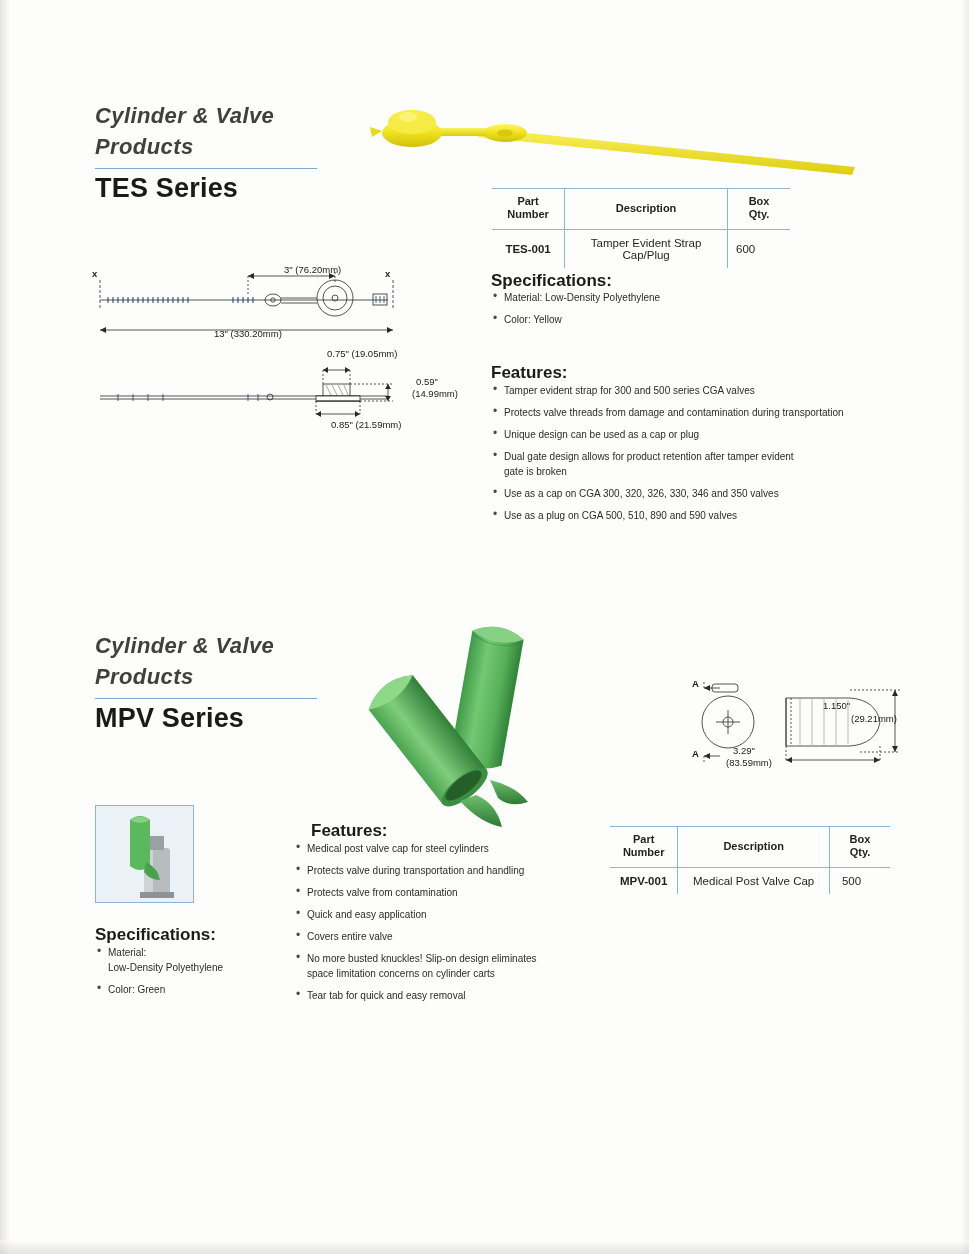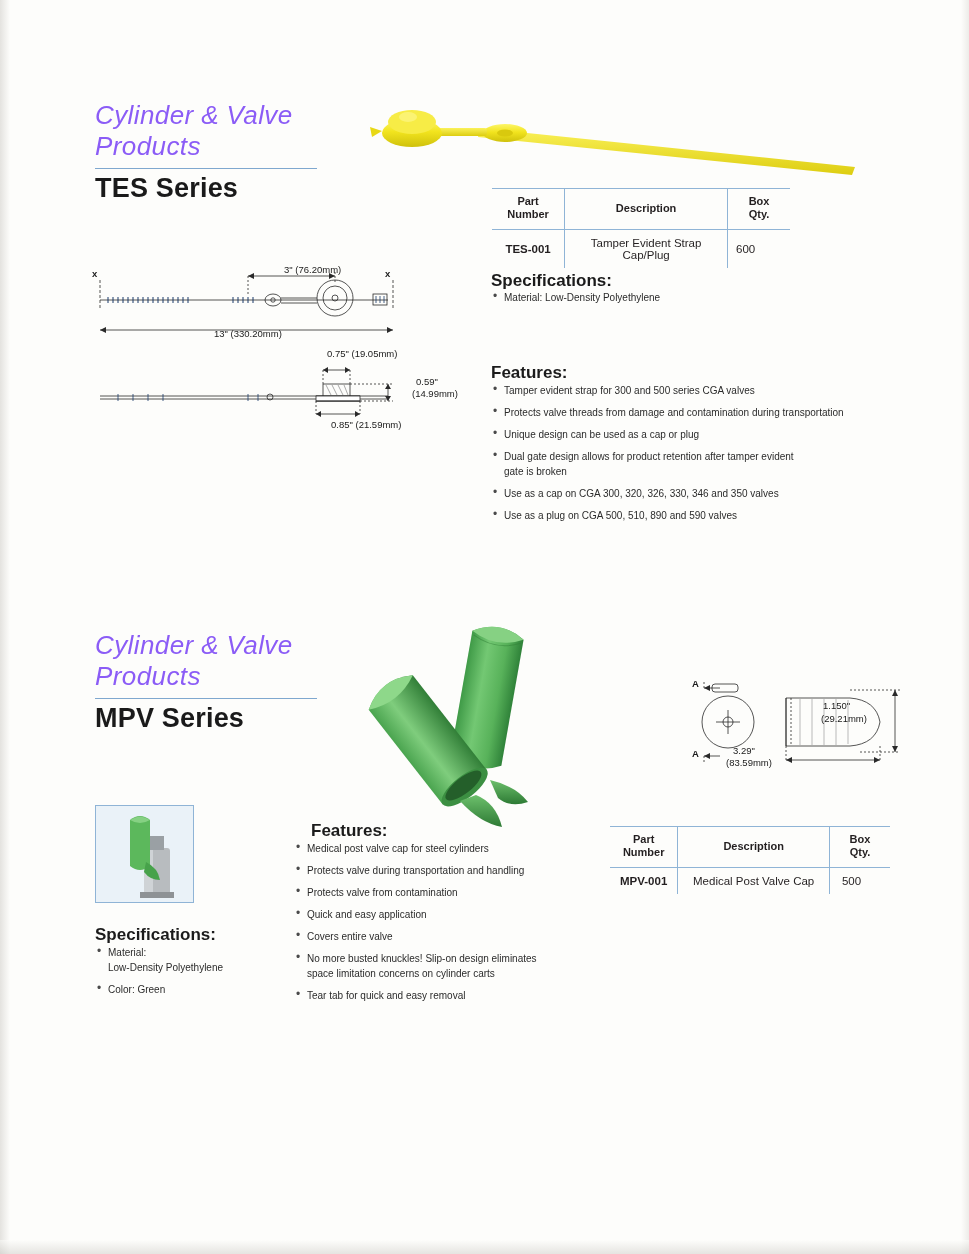--- a/index.html
+++ b/index.html
@@ -40,25 +40,26 @@
   }
 
   
   .sec-head {
     position: absolute;
   }
   .sec-head .cv-line1,
   .sec-head .cv-line2 {
     font-family: "Liberation Sans", sans-serif;
     font-style: italic;
-    font-size: 26px;
-    color: #8b5cf6;
+    font-size: 22px;
+    color: #404040;
     letter-spacing: .4px;
     line-height: 31px;
     white-space: nowrap;
+    font-weight: bold;
   }
   .sec-head .rule {
     width: 222px;
     height: 1px;
     background: #7fa8cf;
     margin: 6px 0 4px 0;
   }
   .sec-head .series {
     font-family: "Liberation Sans", sans-serif;
     font-weight: bold;
@@ -331,20 +332,21 @@
   <div class="dim-txt" style="left:284px; top:264px;">3" (76.20mm)</div>
   <div class="dim-txt" style="left:214px; top:328px;">13" (330.20mm)</div>
   <div class="dim-txt" style="left:327px; top:348px;">0.75" (19.05mm)</div>
   <div class="dim-txt" style="left:416px; top:376px;">0.59"</div>
   <div class="dim-txt" style="left:412px; top:388px;">(14.99mm)</div>
   <div class="dim-txt" style="left:331px; top:419px;">0.85" (21.59mm)</div>
 
   <div class="block-title" style="left:491px; top:271px;">Specifications:</div>
   <ul class="bullets" style="left:493px; top:290px; width:390px;">
     <li>Material: Low-Density Polyethylene</li>
+    <li>Color: Yellow</li>
   </ul>
 
   <div class="block-title" style="left:491px; top:363px;">Features:</div>
   <ul class="bullets" style="left:493px; top:383px; width:420px;">
     <li>Tamper evident strap for 300 and 500 series CGA valves</li>
     <li>Protects valve threads from damage and contamination during transportation</li>
     <li>Unique design can be used as a cap or plug</li>
     <li>Dual gate design allows for product retention after tamper evident
 gate is broken</li>
     <li>Use as a cap on CGA 300, 320, 326, 330, 346 and 350 valves</li>
@@ -433,21 +435,21 @@
       <path d="M205,30 l-3,6 l6,0 z" fill="#2a2a2a" stroke="none"></path>
       <path d="M205,92 l-3,-6 l6,0 z" fill="#2a2a2a" stroke="none"></path>
       <line x1="160" y1="30" x2="210" y2="30" stroke-dasharray="2,2"></line>
       <line x1="170" y1="92" x2="210" y2="92" stroke-dasharray="2,2"></line>
     </g>
   </svg>
 
   <div class="dim-txt" style="left:692px; top:678px; font-weight:bold;">A</div>
   <div class="dim-txt" style="left:692px; top:748px; font-weight:bold;">A</div>
   <div class="dim-txt" style="left:823px; top:700px;">1.150"</div>
-  <div class="dim-txt" style="left:821px; top:713px;">(29.21mm)</div>
+  <div class="dim-txt" style="left:851px; top:713px;">(29.21mm)</div>
   <div class="dim-txt" style="left:733px; top:745px;">3.29"</div>
   <div class="dim-txt" style="left:726px; top:757px;">(83.59mm)</div>
 
   <div class="thumb-box" style="left:95px; top:805px; width:99px; height:98px;">
     <svg width="97" height="96" viewBox="0 0 97 96">
       <rect x="0" y="0" width="97" height="96" fill="#eaf2f8"></rect>
 
       <rect x="48" y="42" width="26" height="48" rx="3" fill="#b8bcbf"></rect>
       <rect x="48" y="42" width="9" height="48" fill="#cfd3d6"></rect>
 

